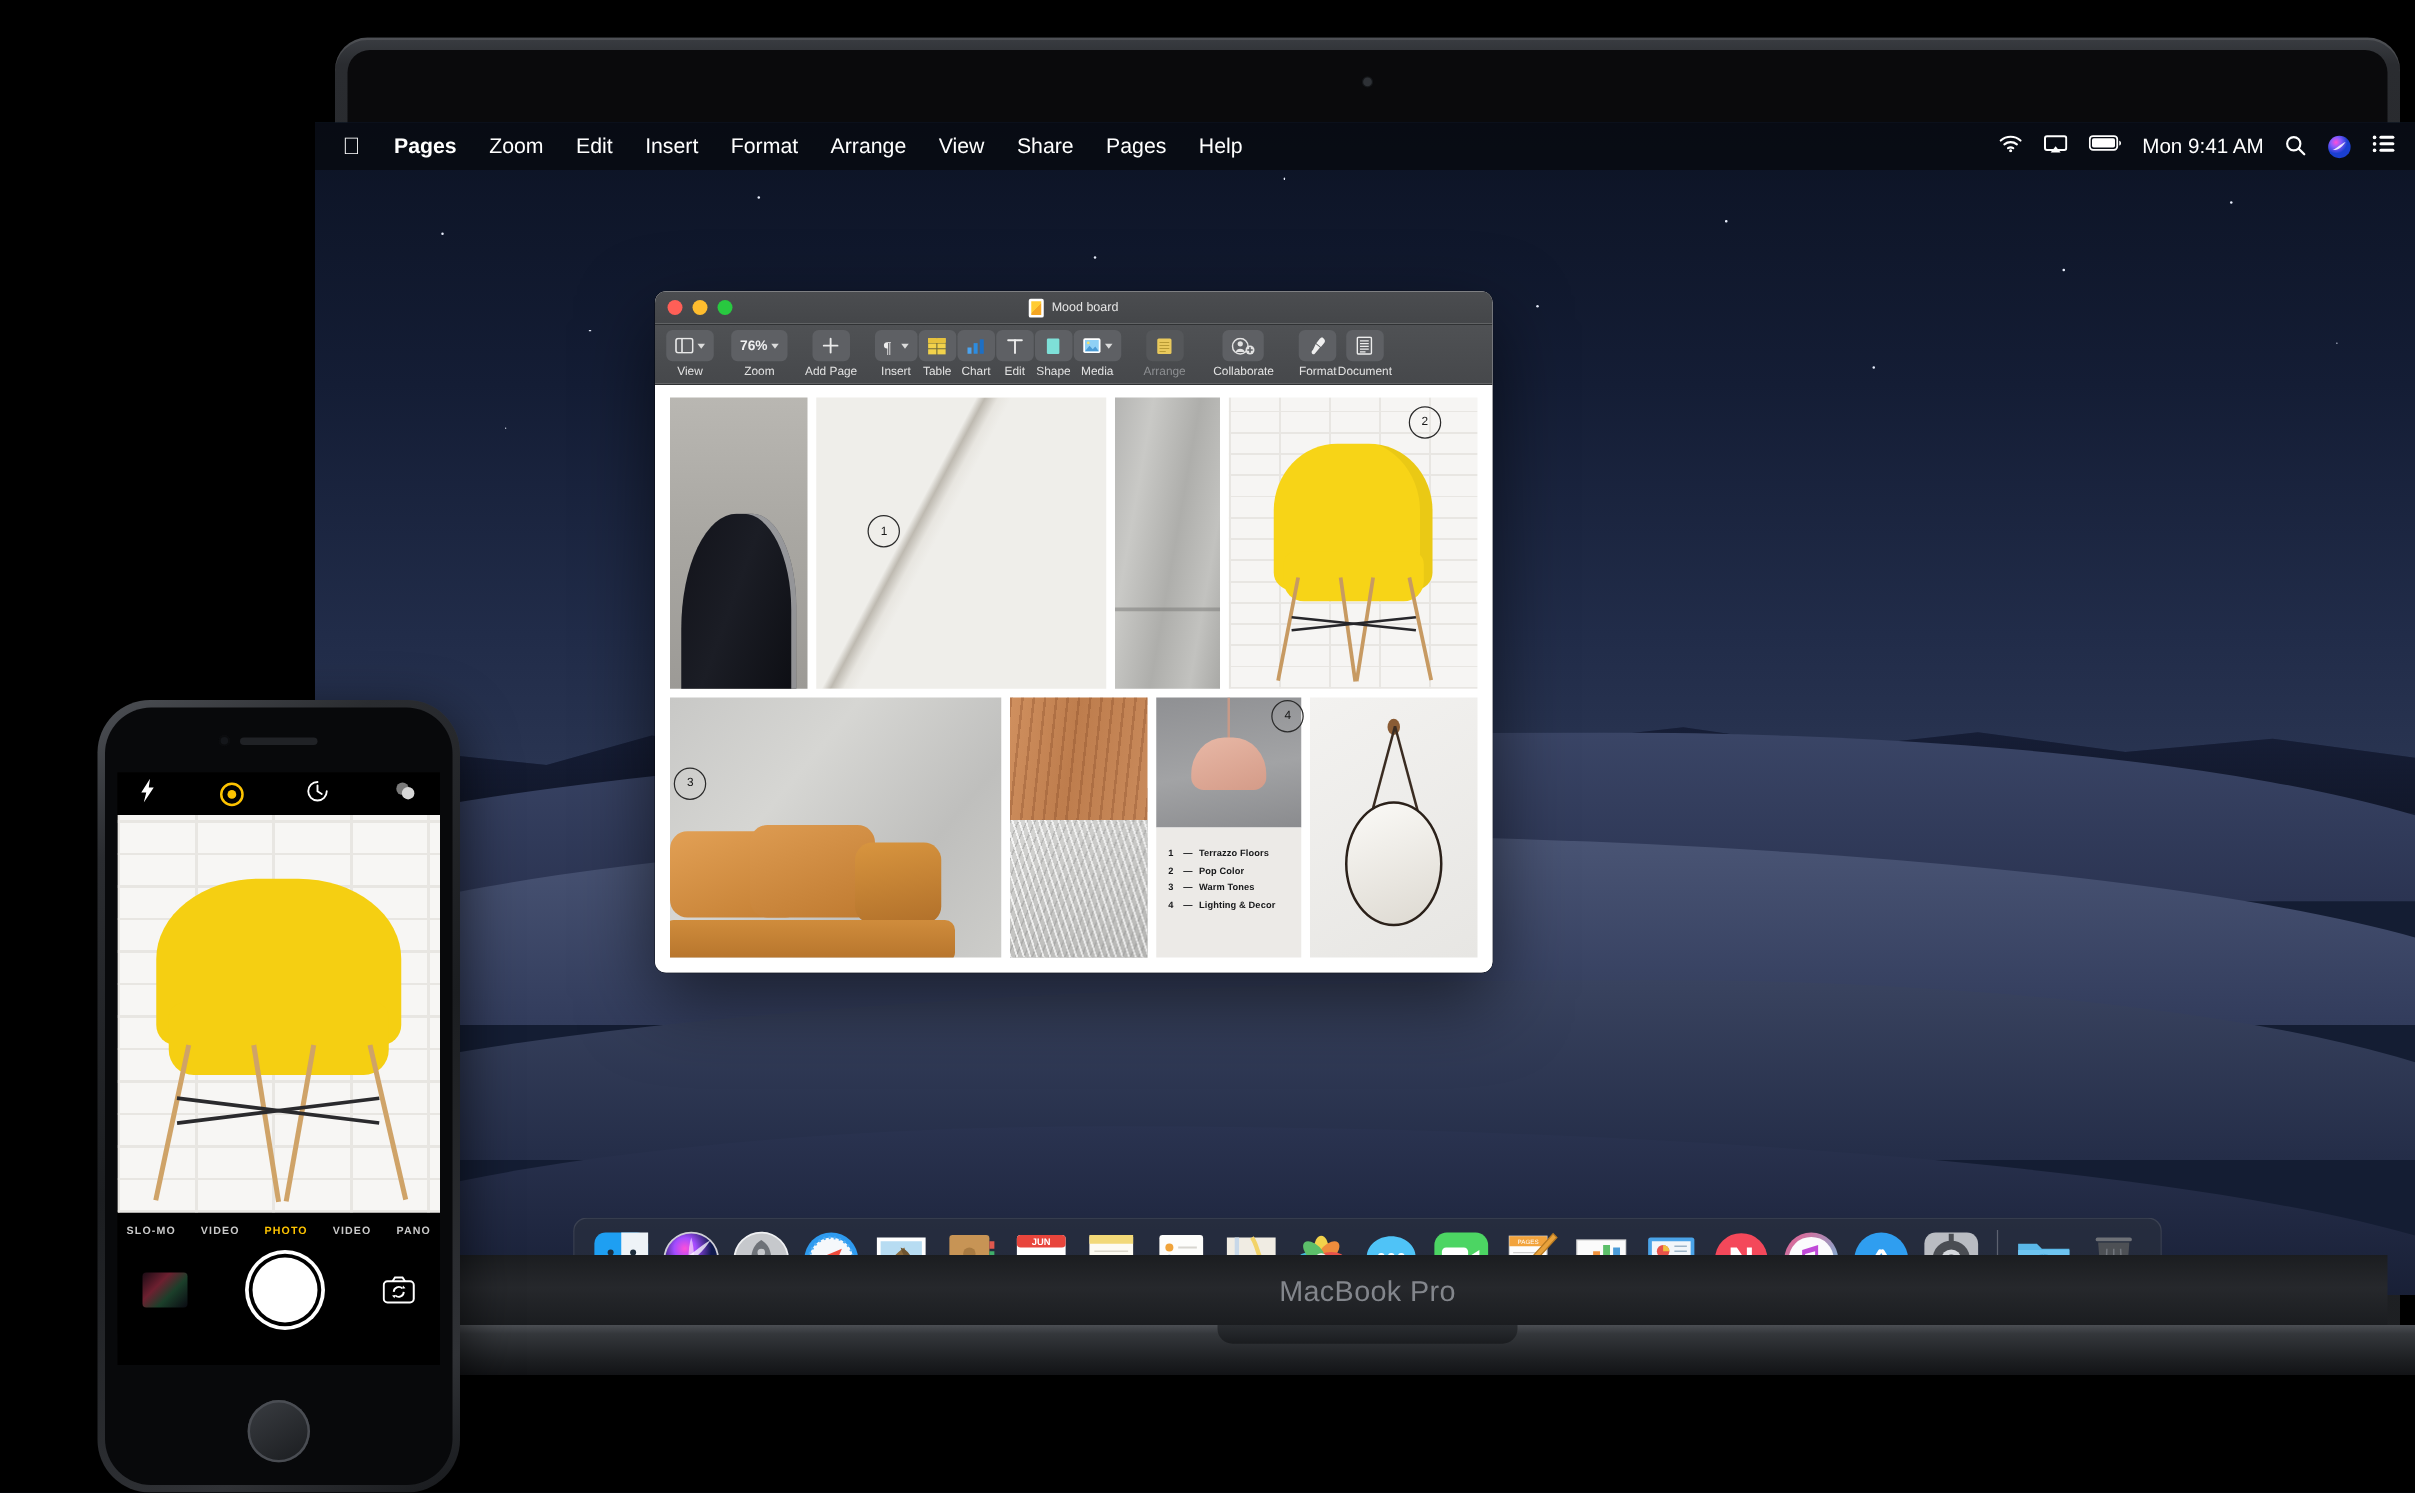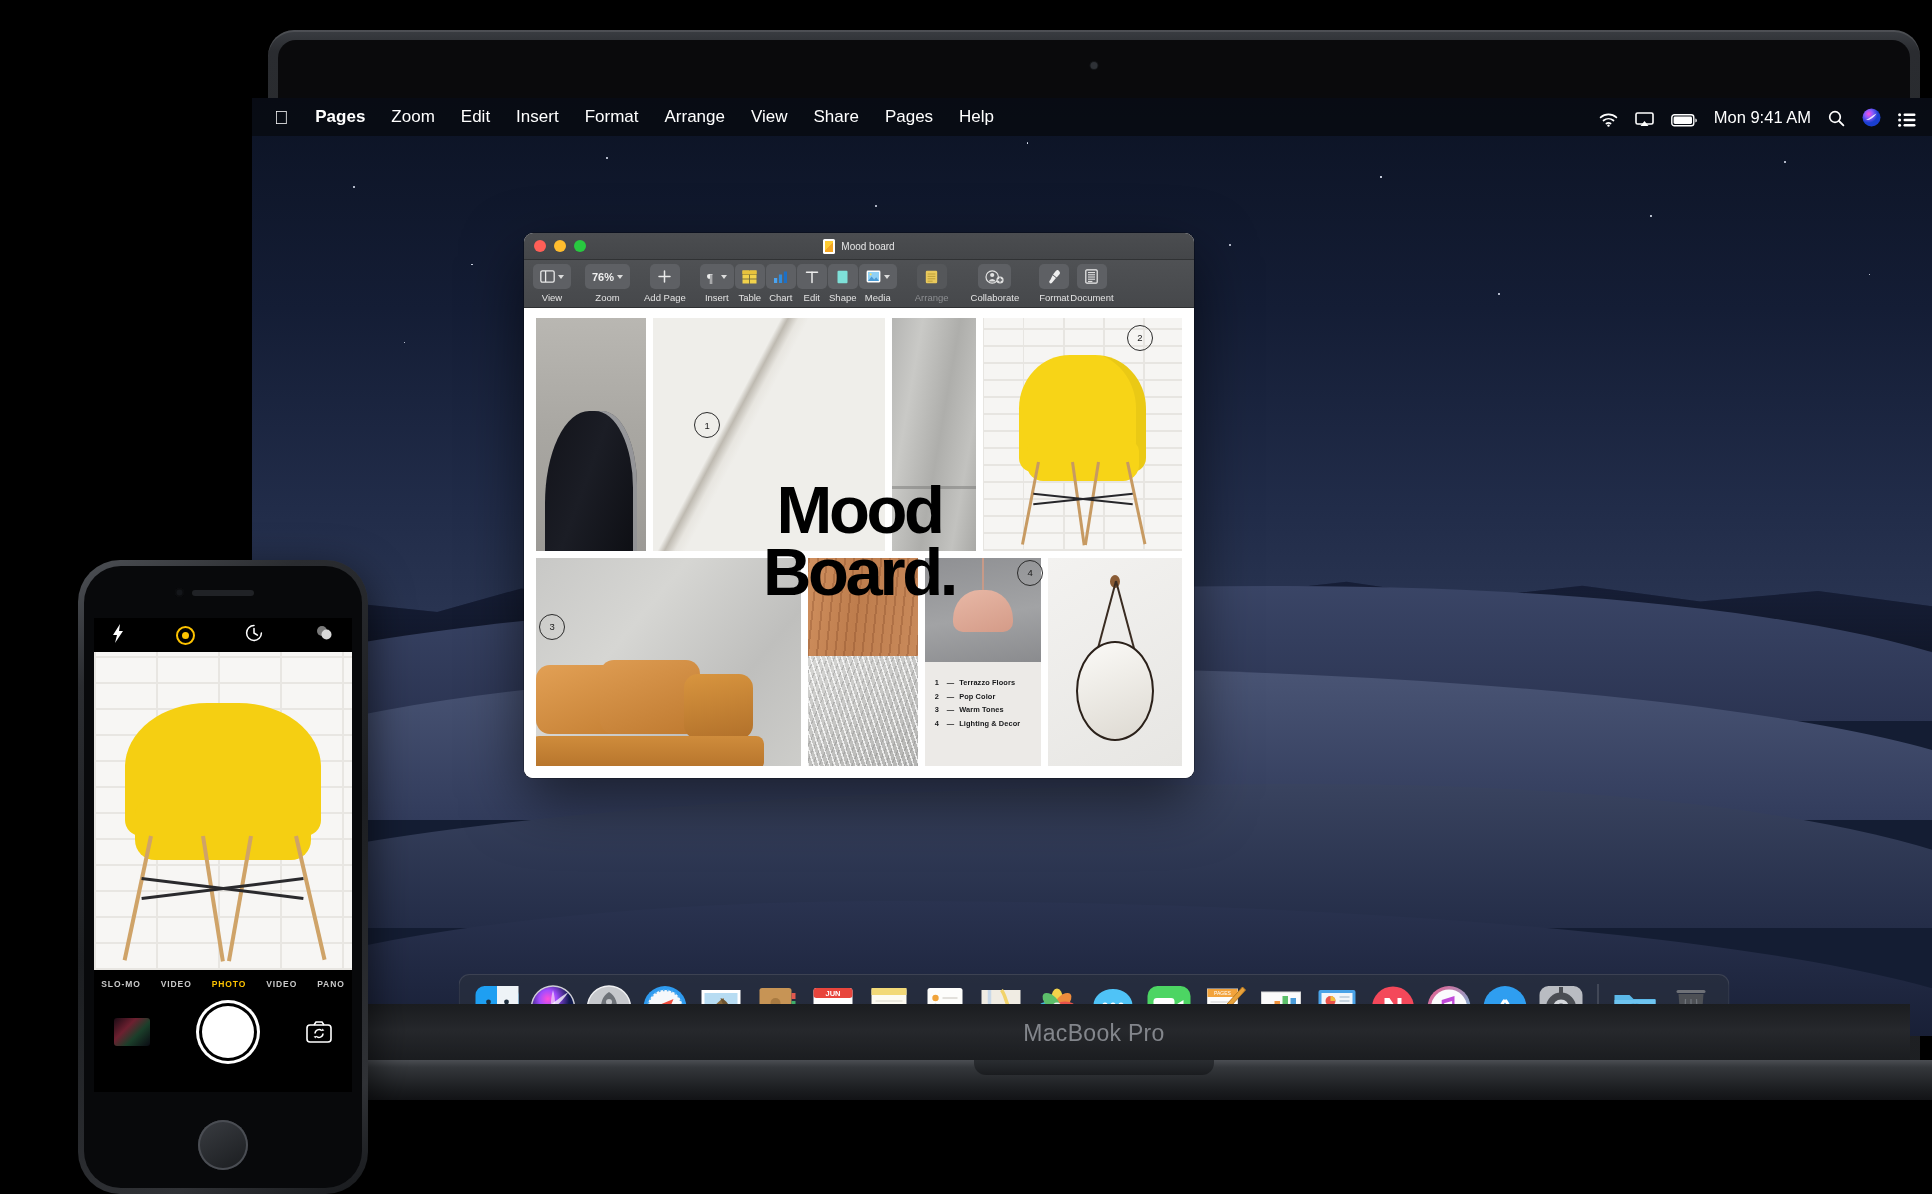--- a/index.html
+++ b/index.html
@@ -79,21 +79,21 @@
   
   .menubar {
     position:absolute; left:0; top:0; right:0; height:38px;
     background:rgba(8,10,16,.80);
     display:flex; align-items:center; padding:0 16px; gap:0;
     color:#fff; font-size:17px;
   }
   .mb-apple { padding:0 14px 0 6px; font-size:19px; line-height:1; }
   .mi { padding:0 13px; white-space:nowrap; }
   .mi.bold { font-weight:bold; }
-  .mb-right { margin-left:auto; display:flex; align-items:flex-end; gap:17px; padding-right:4px; }
+  .mb-right { margin-left:auto; display:flex; align-items:flex-start; gap:17px; padding-right:4px; }
   .mb-clock { font-size:16.5px; }
   .icn { display:inline-flex; align-items:center; justify-content:center; }
 
   
   .pwin {
     position:absolute; left:272px; top:135px; width:670px; height:545px;
     border-radius:9px; overflow:hidden;
     box-shadow:0 22px 60px rgba(0,0,0,.55), 0 0 0 .5px rgba(0,0,0,.45);
     background:#fff;
   }
@@ -675,24 +675,20 @@
                   <div class="mir-knob"></div>
                   <div class="mir-strap">
                       <i class="a"></i>
                       <i class="b"></i>
                     </div>
                   <div class="mir-glass"></div>
                 </div>
               </div>
             </div>
 
-            <div class="doc-title">
-              <span>Mood</span>
-              <span>Board.</span>
-            </div>
 
             <div class="badge" style="left:24.5%; top:21%;">
                 <span>1</span>
               </div>
             <div class="badge" style="right:4.5%; top:1.5%;">
                 <span>2</span>
               </div>
             <div class="badge" style="left:0.5%; top:66%;">
                 <span>3</span>
               </div>

